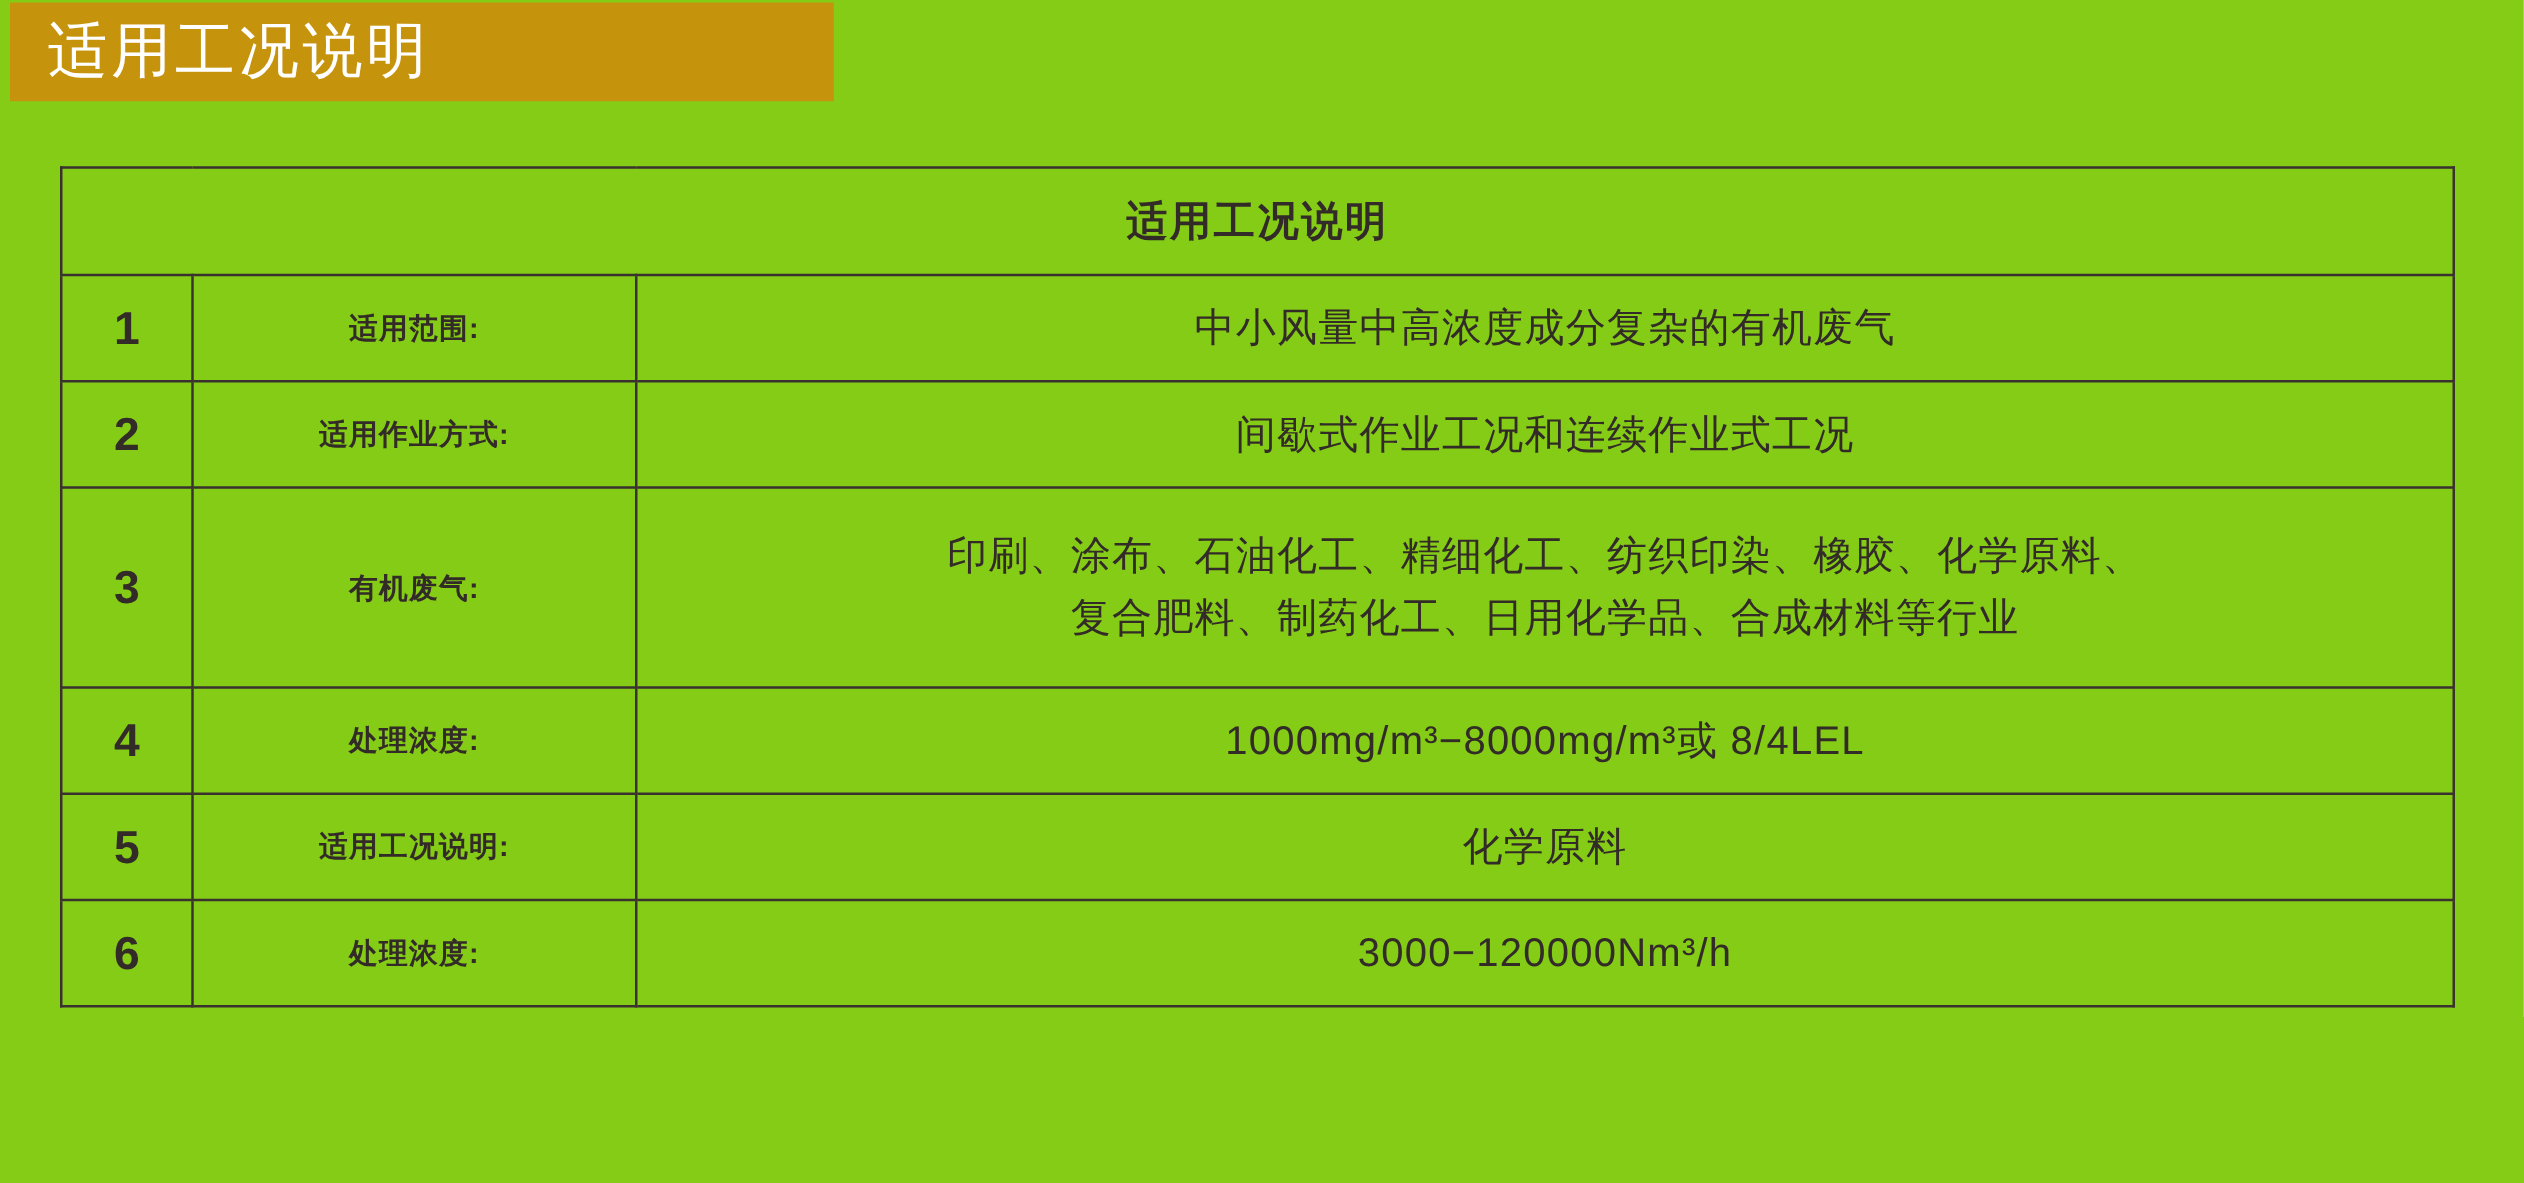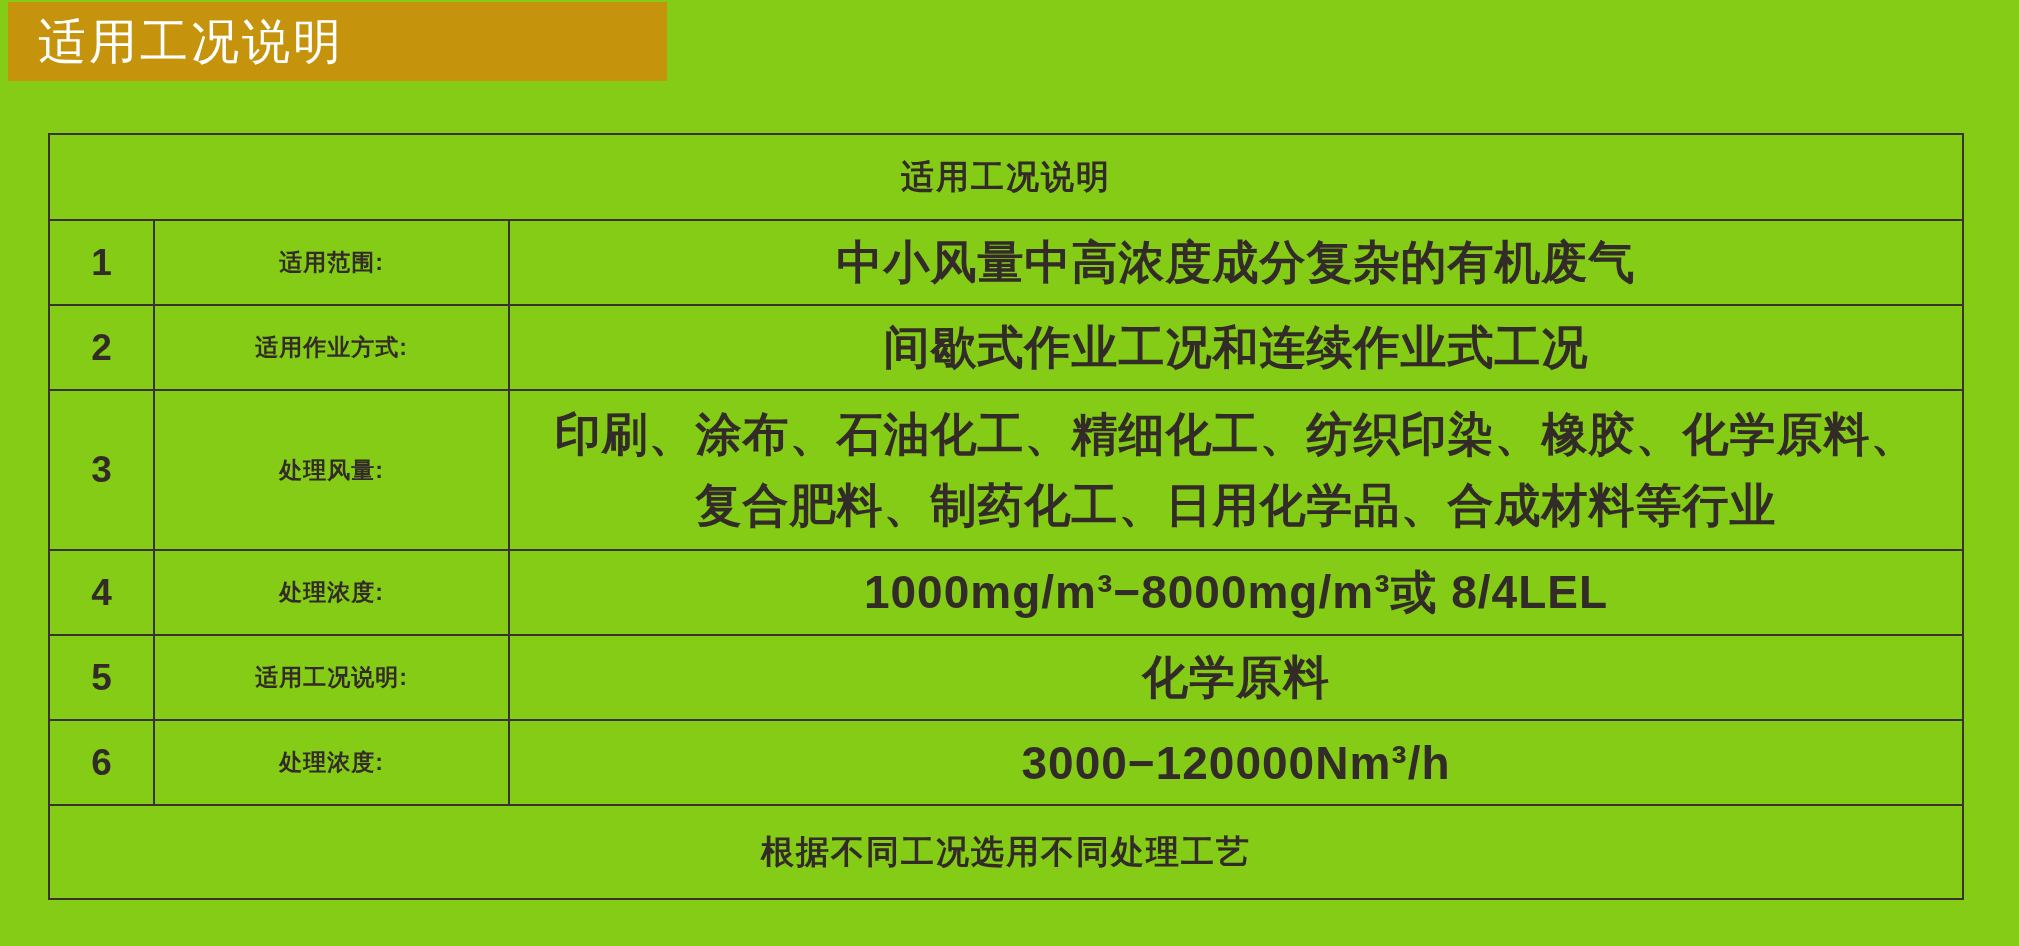--- a/index.html
+++ b/index.html
@@ -57,22 +57,22 @@
   .num-cell {
     font-size: 37px;
     font-weight: bold;
   }
   .label-cell {
     font-size: 23px;
     font-weight: bold;
     letter-spacing: 1px;
   }
   .value-cell {
-    font-size: 46px;
-    font-weight: bold;
+    font-size: 32px;
+    font-weight: normal;
     letter-spacing: 1px;
   }
   .value-cell .line { line-height: 1.55; }
   .footer-cell {
     font-size: 33px;
     font-weight: bold;
     letter-spacing: 2px;
   }
 </style>
 </head>
@@ -102,21 +102,21 @@
       </tr>
 
       <tr class="row-std">
         <td class="num-cell">2</td>
         <td class="label-cell">适用作业方式:</td>
         <td class="value-cell">间歇式作业工况和连续作业式工况</td>
       </tr>
 
       <tr class="row-tall">
         <td class="num-cell">3</td>
-        <td class="label-cell">处理风量:</td>
+        <td class="label-cell">有机废气:</td>
         <td class="value-cell">
           <div class="line">印刷、涂布、石油化工、精细化工、纺织印染、橡胶、化学原料、</div>
           <div class="line">复合肥料、制药化工、日用化学品、合成材料等行业</div>
         </td>
       </tr>
 
       <tr class="row-std">
         <td class="num-cell">4</td>
         <td class="label-cell">处理浓度:</td>
         <td class="value-cell">1000mg/m³−8000mg/m³或 8/4LEL</td>
@@ -127,19 +127,16 @@
         <td class="label-cell">适用工况说明:</td>
         <td class="value-cell">化学原料</td>
       </tr>
 
       <tr class="row-std">
         <td class="num-cell">6</td>
         <td class="label-cell">处理浓度:</td>
         <td class="value-cell">3000−120000Nm³/h</td>
       </tr>
 
-      <tr class="row-footer">
-        <td class="footer-cell" colspan="3">根据不同工况选用不同处理工艺</td>
-      </tr>
     </tbody>
   </table>
 
 </div>
 
 </body></html>

